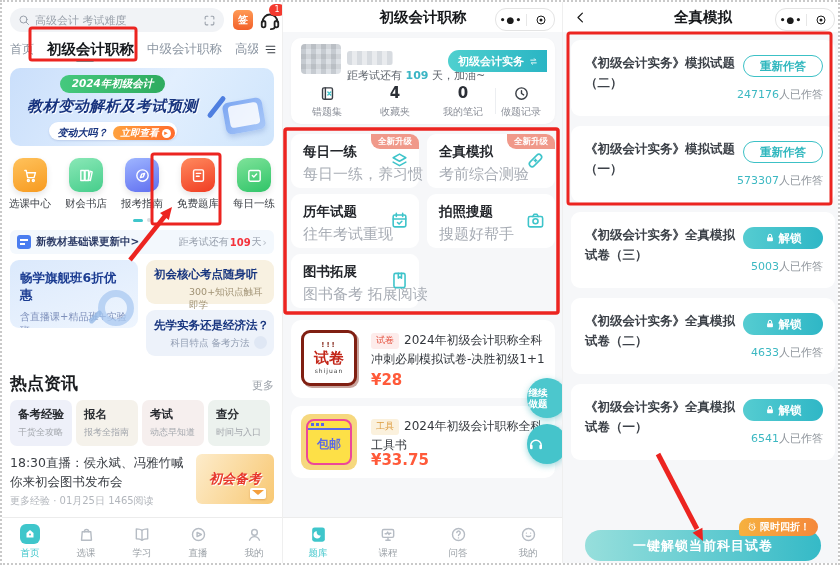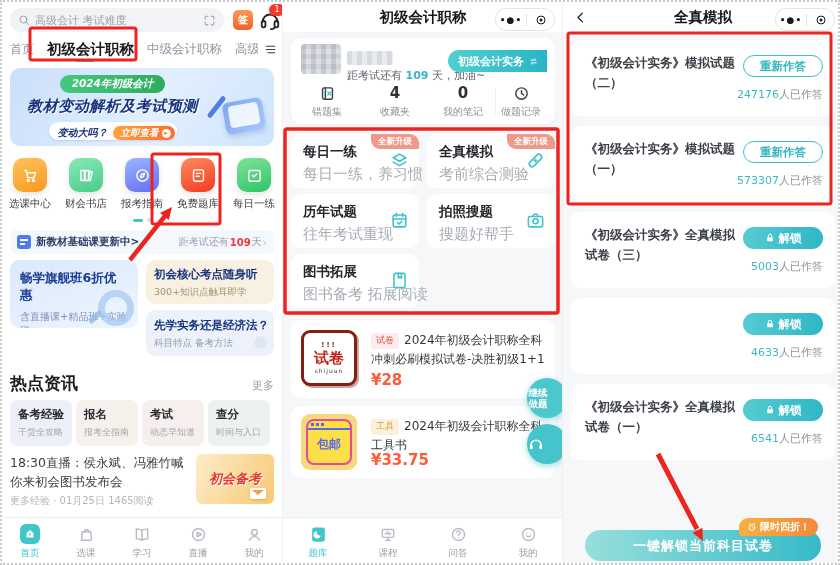--- a/index.html
+++ b/index.html
@@ -52,23 +52,23 @@
   .notice-r{margin-left:auto;font-size:10px;color:#98a0ad;display:flex;align-items:center;gap:1px;}
   .notice-days{color:#f4333c;font-weight:700;}
   .chev{color:#b9c0ca;font-size:11px;}
   .promo-a{left:8px;top:258px;width:128px;height:68px;border-radius:9px;background:linear-gradient(160deg,#dbe9fc,#eef5fe);padding:10px;box-sizing:border-box;overflow:hidden;}
   .promo-a .t{font-size:12.5px;font-weight:800;color:#1c3d92;}
   .promo-a .l{font-size:10px;color:#7e90bb;margin-top:6px;}
   .mag{position:absolute;right:4px;bottom:2px;width:36px;height:36px;border:7px solid rgba(170,200,240,.75);border-radius:50%;box-sizing:border-box;}
   .mag:after{content:"";position:absolute;left:-12px;bottom:-6px;width:5px;height:16px;background:rgba(150,185,230,.8);border-radius:3px;transform:rotate(45deg);}
   .promo-b{left:144px;top:258px;width:128px;height:44px;border-radius:9px;background:#f8f1e1;padding:7px 8px;box-sizing:border-box;}
   .promo-b .t,.promo-c .t{font-size:11.5px;font-weight:800;color:#17357f;white-space:nowrap;}
-  .promo-b .l{font-size:9.5px;color:#a09274;margin-top:4px;}
+  .promo-b .l{font-size:9.5px;color:#a09274;margin-top:4px;margin-left:35px;}
   .promo-c{left:144px;top:308px;width:128px;height:46px;border-radius:9px;background:#edf2fa;padding:8px 8px;box-sizing:border-box;}
-  .promo-c .l{font-size:9.5px;color:#8e9ab0;margin-top:4px;}
+  .promo-c .l{font-size:9.5px;color:#8e9ab0;margin-top:4px;text-align:center;}
   .bulb{position:absolute;right:7px;bottom:7px;width:13px;height:13px;border-radius:50%;background:#dfe7f4;}
   .hot-title{left:8px;top:370px;font-size:17px;font-weight:800;color:#1b1d20;}
   .hot-more{right:8px;top:376px;font-size:11px;color:#9aa0a8;margin-left:8px;}
   .cat{position:absolute;top:398px;width:62px;height:46px;border-radius:7px;padding:7px 0 0 8px;box-sizing:border-box;}
   .cat .t{font-size:11.5px;font-weight:800;color:#26292e;white-space:nowrap;}
   .cat .s{font-size:9px;color:#a3a7ad;margin-top:4px;white-space:nowrap;}
   .news-title{left:8px;top:452px;width:180px;font-size:12.5px;color:#393d43;line-height:1.5;}
   .news-meta{left:8px;top:492px;font-size:10px;color:#b2b6bc;}
   .thumb{left:194px;top:452px;width:78px;height:50px;border-radius:6px;background:linear-gradient(120deg,#fdeccb,#f8c873);display:flex;align-items:center;justify-content:center;overflow:hidden;}
   .thumb .tx{font-size:13px;font-weight:900;font-style:italic;color:#e7372c;text-shadow:1px 1px 0 #fff;}
@@ -583,20 +583,21 @@
       <div class="rbtn fill">
           <svg width="10" height="10" viewBox="0 0 24 24">
             <rect x="5" y="10" width="14" height="10" rx="2" fill="#fff"></rect>
             <path d="M8 10V7a4 4 0 018 0v3" fill="none" stroke="#fff" stroke-width="2.4"></path>
           </svg>
           <span>解锁</span>
         </div>
       <div class="rcount"><span class="c">5003</span><span>人已作答</span></div>
     </div>
     <div class="rcard" style="top:296px">
+      <div class="rtitle">《初级会计实务》全真模拟试卷（二）</div>
       <div class="rbtn fill">
           <svg width="10" height="10" viewBox="0 0 24 24">
             <rect x="5" y="10" width="14" height="10" rx="2" fill="#fff"></rect>
             <path d="M8 10V7a4 4 0 018 0v3" fill="none" stroke="#fff" stroke-width="2.4"></path>
           </svg>
           <span>解锁</span>
         </div>
       <div class="rcount"><span class="c">4633</span><span>人已作答</span></div>
     </div>
     <div class="rcard" style="top:382px">

